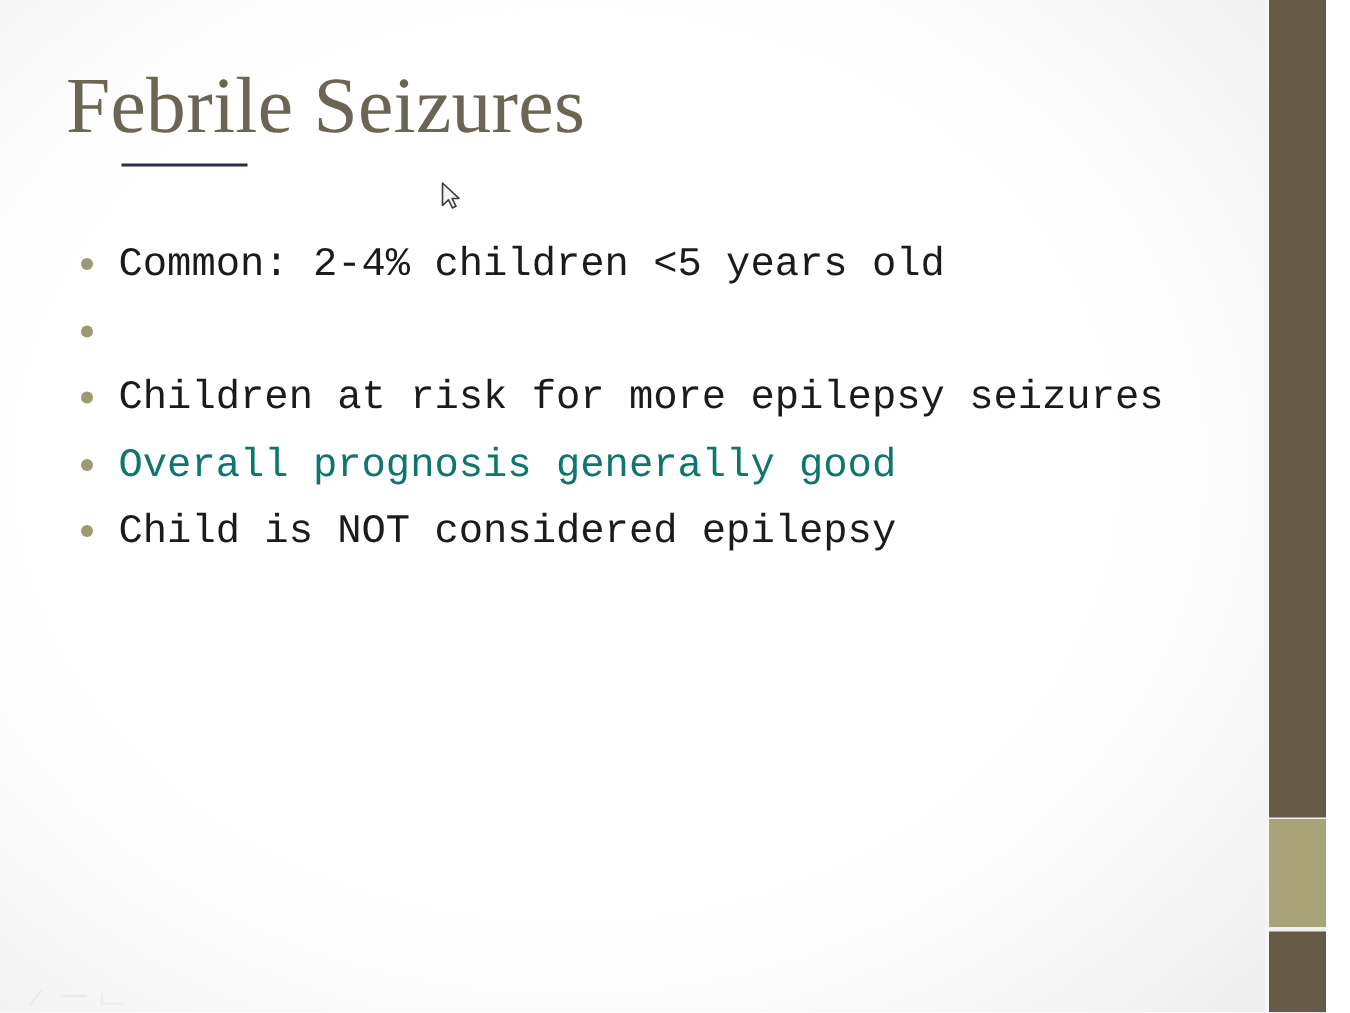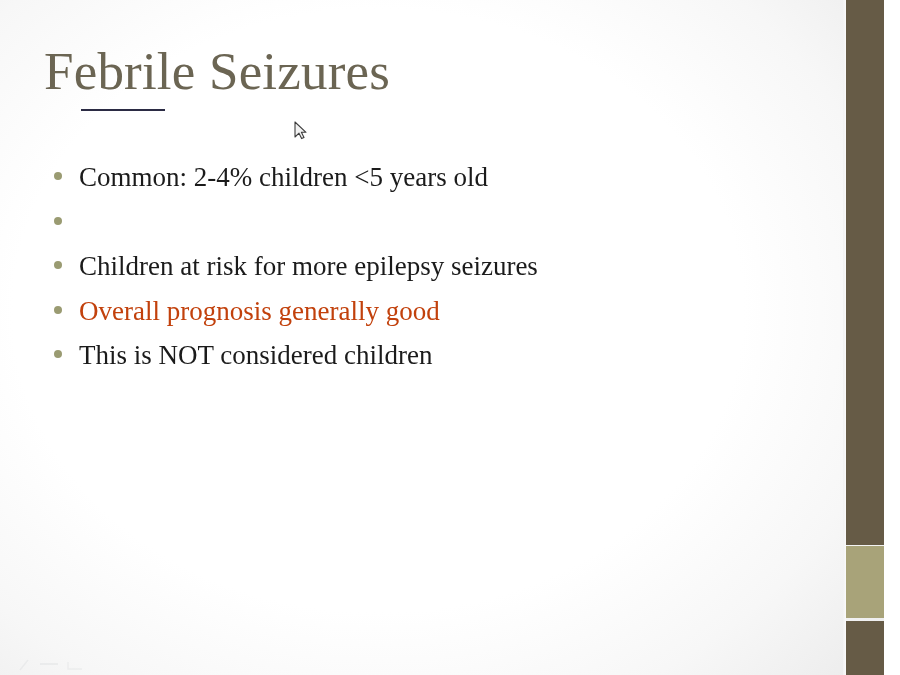--- a/index.html
+++ b/index.html
@@ -96,21 +96,21 @@
     position:absolute;
     left:44px;
     top:160px;
     width:760px;
     list-style:none;
   }
   #bullets li {
     position:relative;
     height:44.5px;
     padding-left:35px;
-    font-family:Liberation Serif, serif;
+    font-family:Liberation Mono, monospace;
     font-size:27px;
     line-height:34px;
     color:#1b1b1b;
     white-space:nowrap;
   }
   #bullets li .dot {
     position:absolute;
     left:10px;
     top:12px;
     width:8px;
@@ -159,25 +159,25 @@
     </li>
     <li>
       <span class="dot" style="background: rgb(154, 155, 114);"></span>
     </li>
     <li>
       <span class="dot" style="background: rgb(154, 155, 114);"></span>
       <span class="txt" style="color: rgb(27, 27, 27);">Children at risk for more epilepsy seizures</span>
     </li>
     <li>
       <span class="dot" style="background: rgb(154, 155, 114);"></span>
-      <span class="txt" style="color: #c2410c;">Overall prognosis generally good</span>
+      <span class="txt" style="color: #0f766e;">Overall prognosis generally good</span>
     </li>
     <li>
       <span class="dot" style="background: rgb(154, 155, 114);"></span>
-      <span class="txt" style="color: rgb(27, 27, 27);">This is NOT considered children</span>
+      <span class="txt" style="color: rgb(27, 27, 27);">Child is NOT considered epilepsy</span>
     </li>
   </ul>
 
   <svg id="bottom-artifact" viewBox="0 0 72 14">
     <path d="M2 13 L10 3" stroke="#9aa0a6" stroke-width="1.4" fill="none"></path>
     <rect x="22" y="6" width="18" height="2" fill="#9aa0a6"></rect>
     <path d="M50 5 L50 12 L64 12" stroke="#9aa0a6" stroke-width="1.4" fill="none"></path>
   </svg>
 
   <div id="sidebar-seam"></div>

